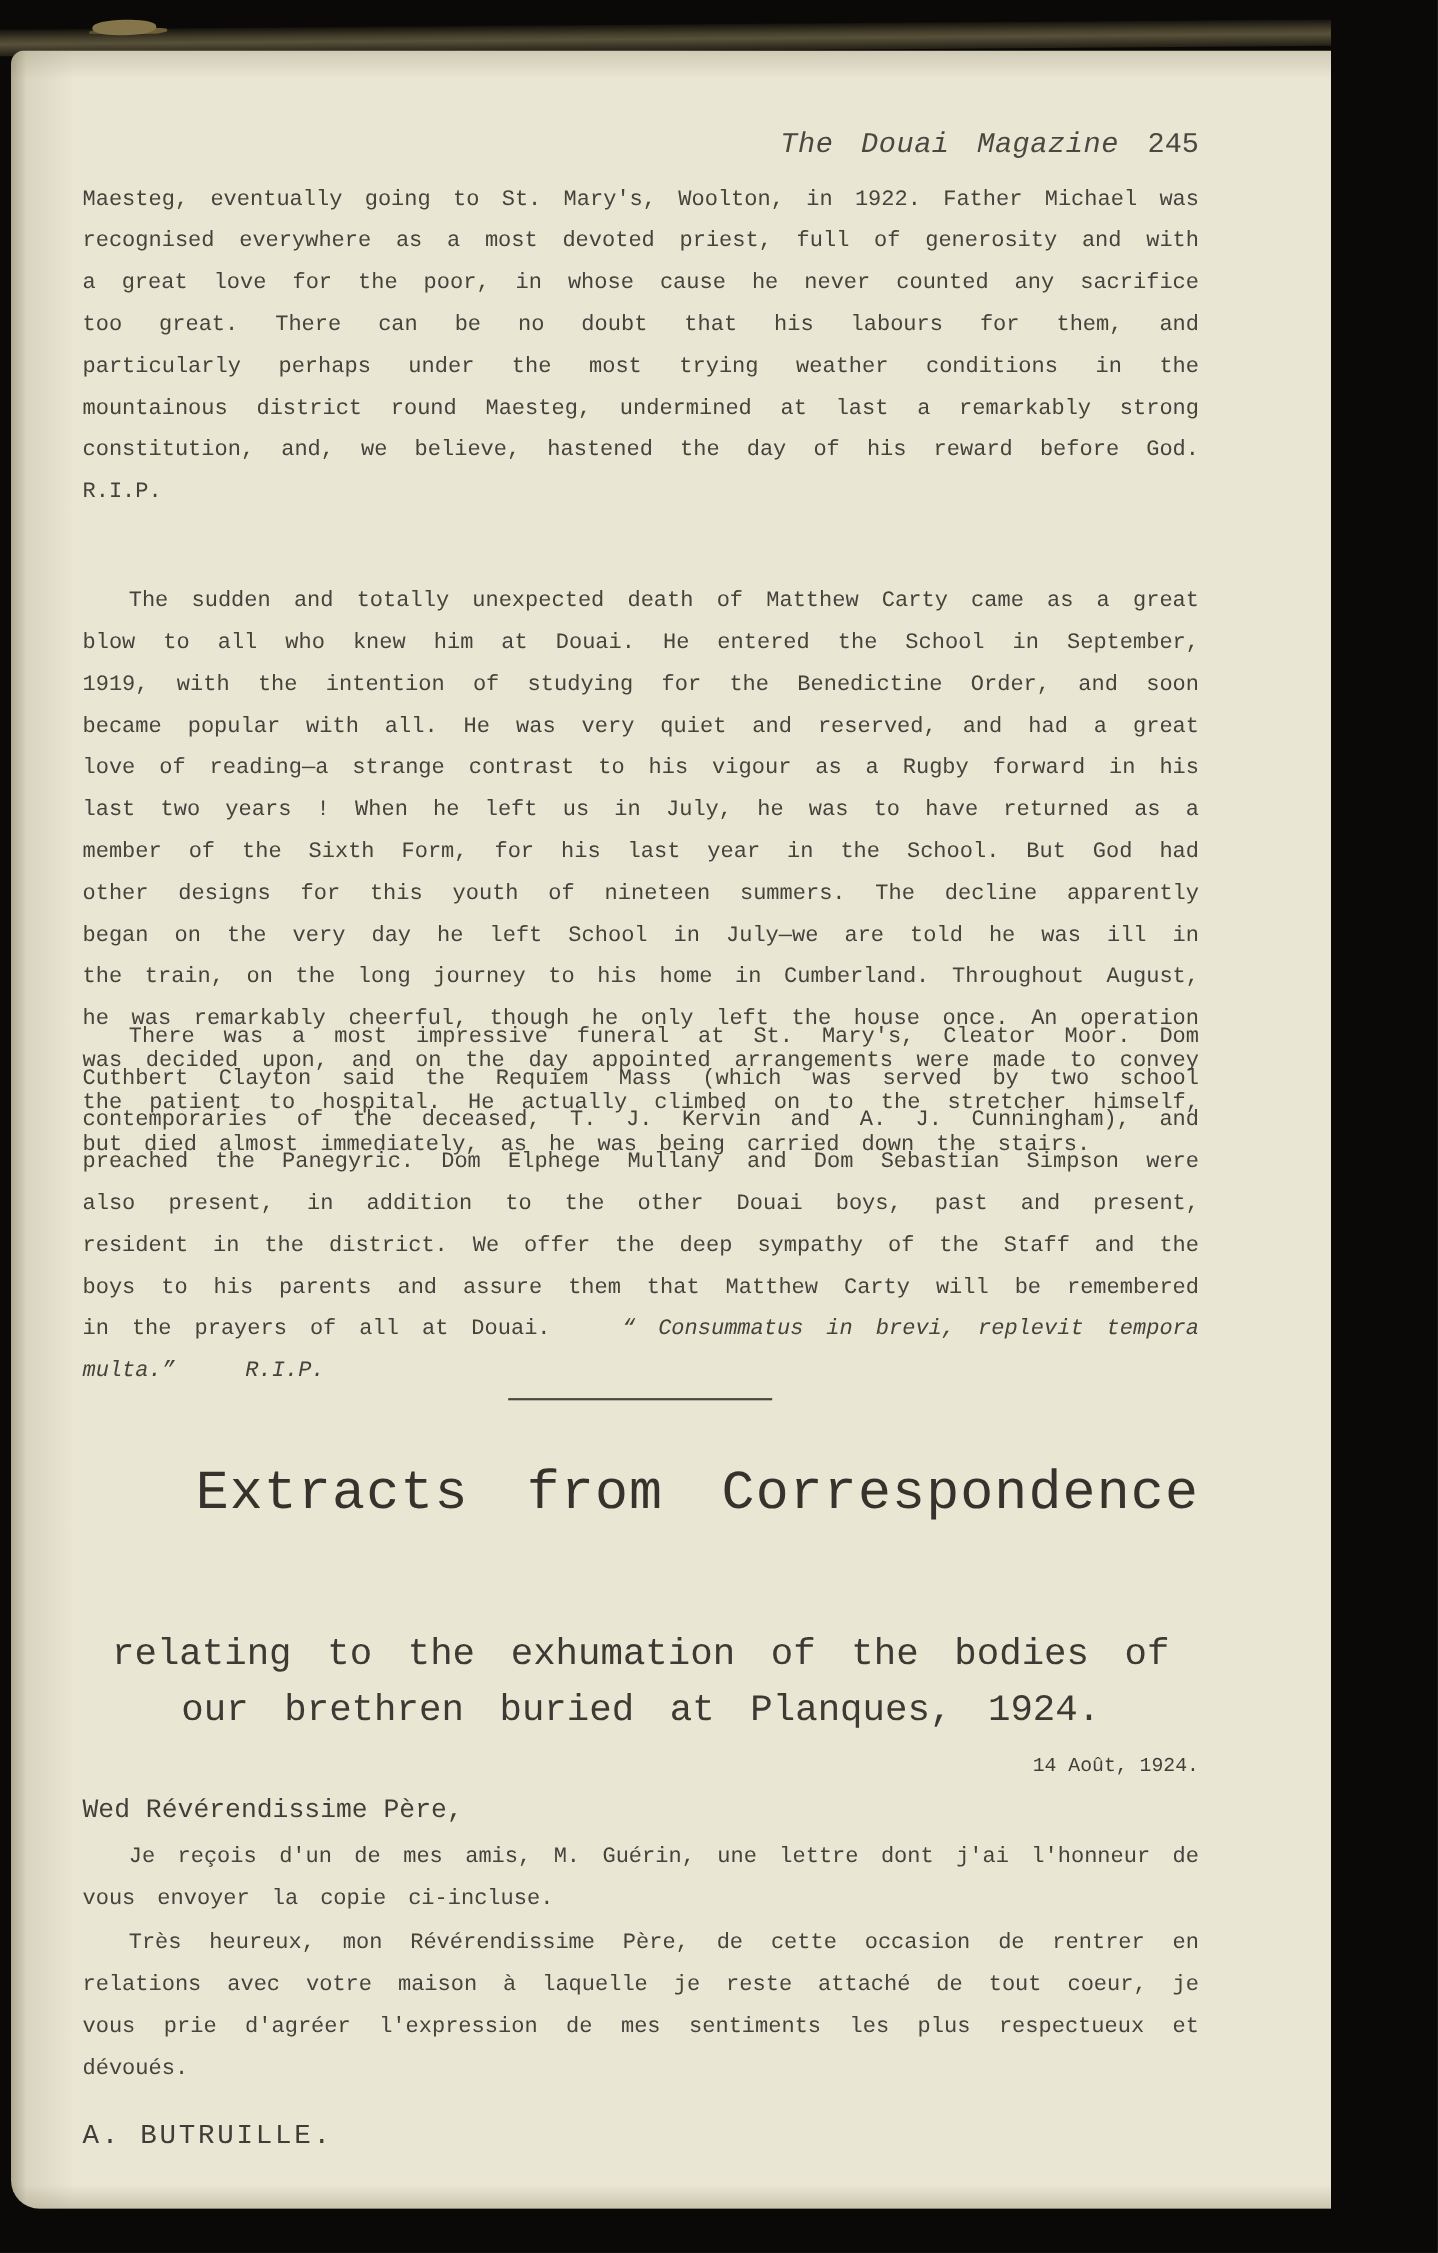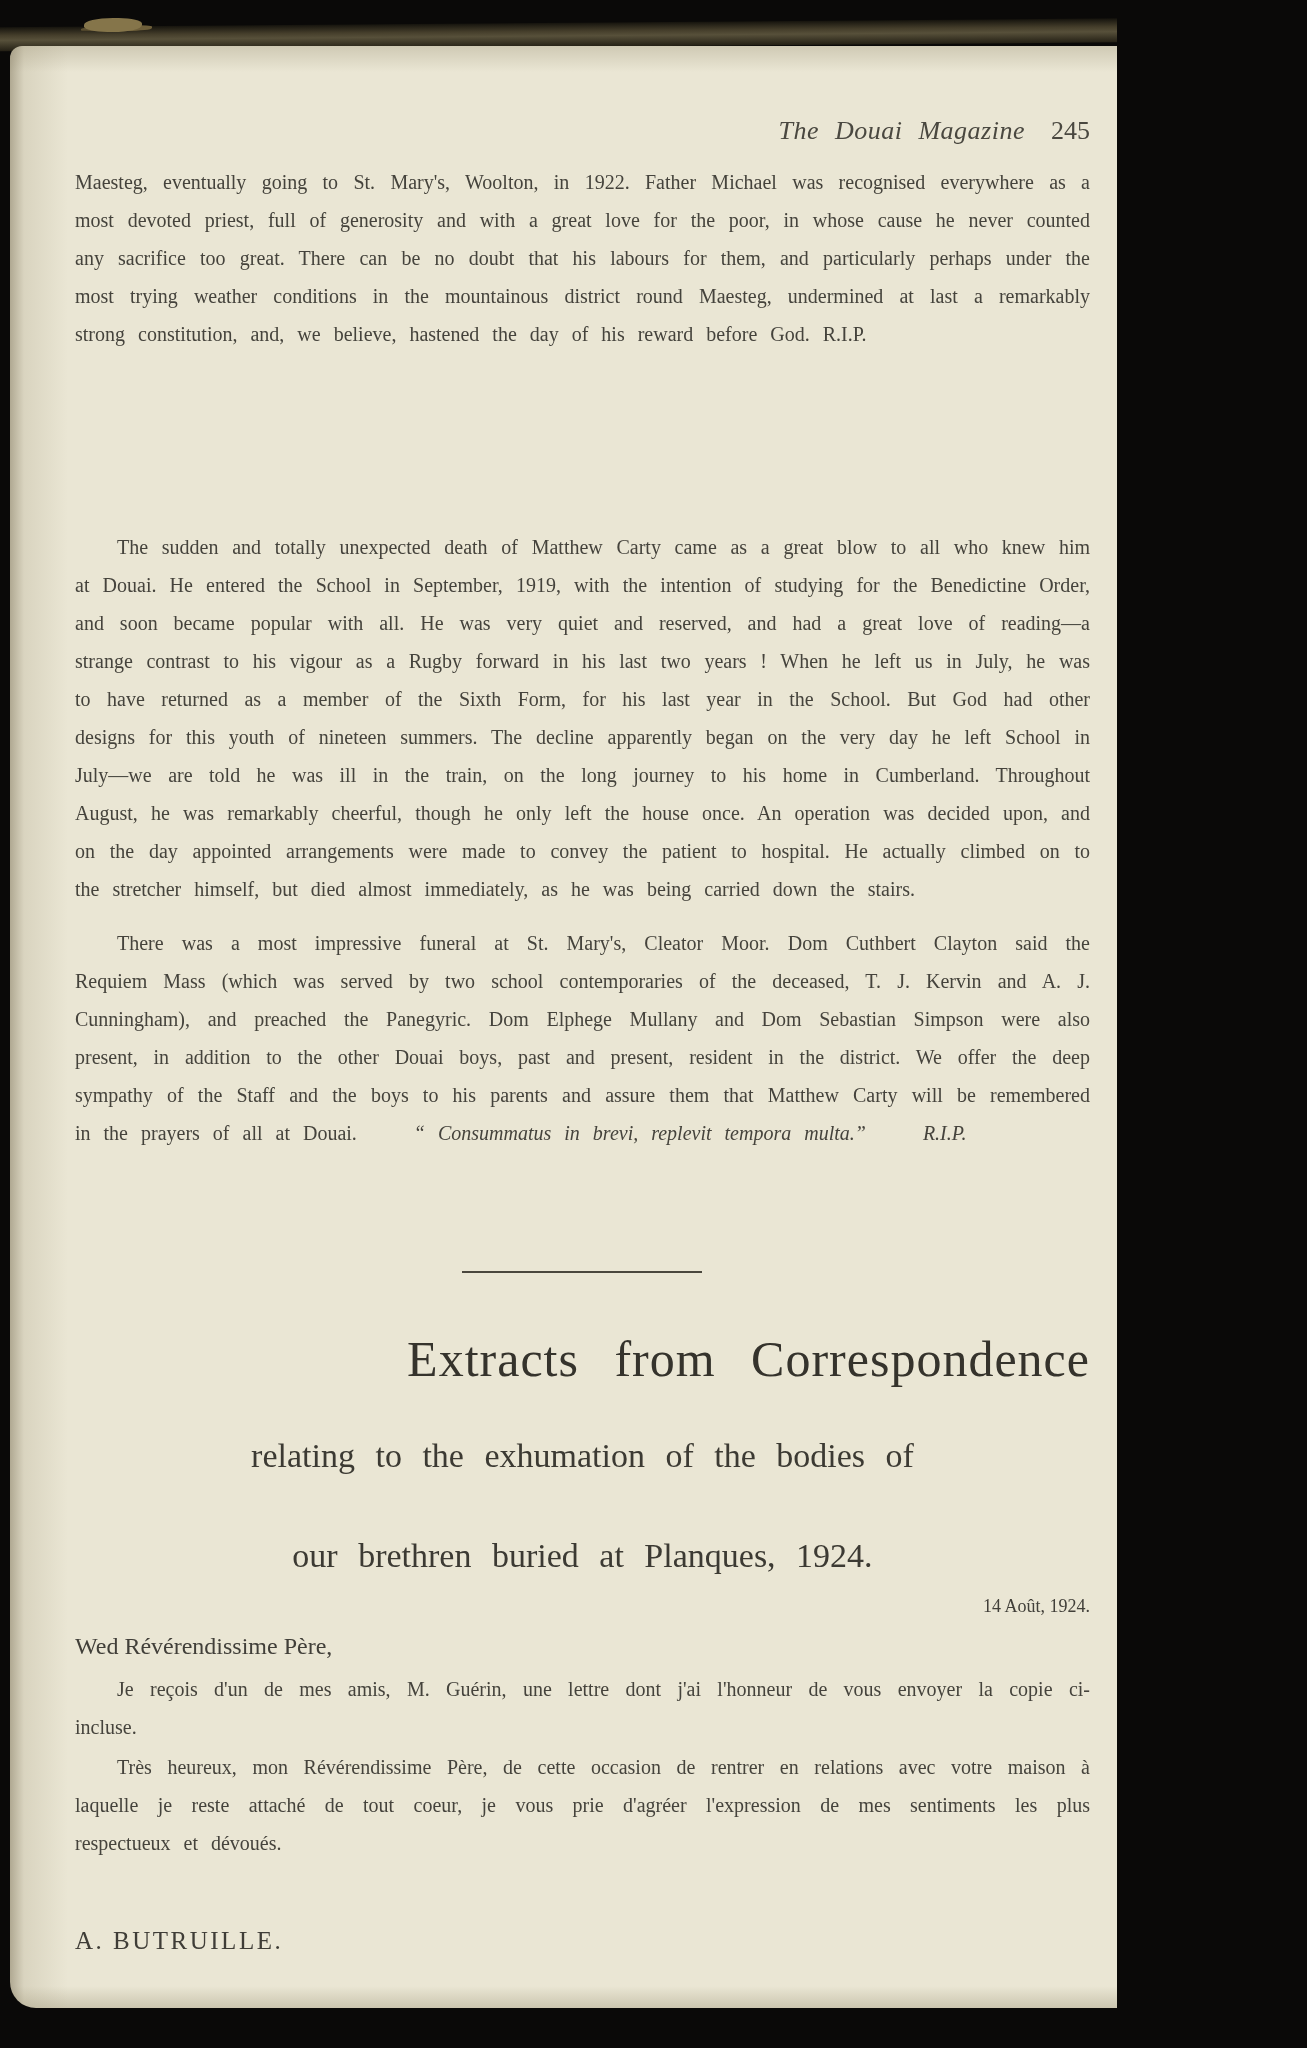--- a/index.html
+++ b/index.html
@@ -1,17 +1,17 @@
 <!DOCTYPE html>
 <html><head>
 <meta charset="utf-8">
 <style>
   html,body{margin:0;padding:0;background:#0a0908;}
-  .canvas{position:relative;width:1117px;height:2048px;overflow:hidden;
-          font-family:Liberation Serif, serif;color:#413f39;}
+  .canvas{position:relative;width:1210px;height:2048px;overflow:hidden;
+          font-family:Liberation Mono, monospace;color:#413f39;}
 
   
   .cover-top{position:absolute;left:-10px;top:22px;width:1330px;height:24px;
              background:linear-gradient(180deg,#15130d 0%,#453e2b 35%,#57503a 55%,#242015 100%);
              transform:rotate(-0.45deg);}
   .cover-fray{position:absolute;left:84px;top:18px;width:58px;height:14px;border-radius:50% 40% 50% 40%;
               background:#85754a;box-shadow:14px 3px 0 -4px #6e5f3a, -8px 4px 0 -5px #5a4e30;}
 
   
   .fore-edge{position:absolute;left:1243px;top:34px;width:64px;height:1972px;border-radius:0 4px 4px 0;
@@ -44,21 +44,21 @@
   .para1{top:117px;}
   .section-heading{top:430px;font-size:25px;font-weight:normal;text-align:center;
                    letter-spacing:1.5px;word-spacing:9px;color:#3f3d37;}
   .para2{top:482px;}
   .para3{top:878px;}
   .italic{font-style:italic;margin-left:44px;}
   .divider{position:absolute;left:452px;top:1225px;width:240px;height:2px;background:#4a473d;}
   .big-heading{top:1276px;font-size:50px;line-height:74px;font-weight:normal;text-align:right;
                word-spacing:22px;letter-spacing:1px;color:#35332c;}
   .subtitle{font-size:34px;line-height:40px;text-align:center;word-spacing:12px;color:#3c3a33;}
-  .s1{top:1390px;}
+  .s1{top:1439px;}
   .s2{top:1490px;}
   .date-line{top:1550px;text-align:right;font-size:18px;}
   .salutation{top:1587px;font-size:24px;}
   .fpara1{top:1624px;}
   .fpara2{top:1702px;}
   .signature{top:1881px;text-align:left;font-size:25px;letter-spacing:2.5px;color:#3f3d37;}
 </style>
 </head>
 <body>
 

